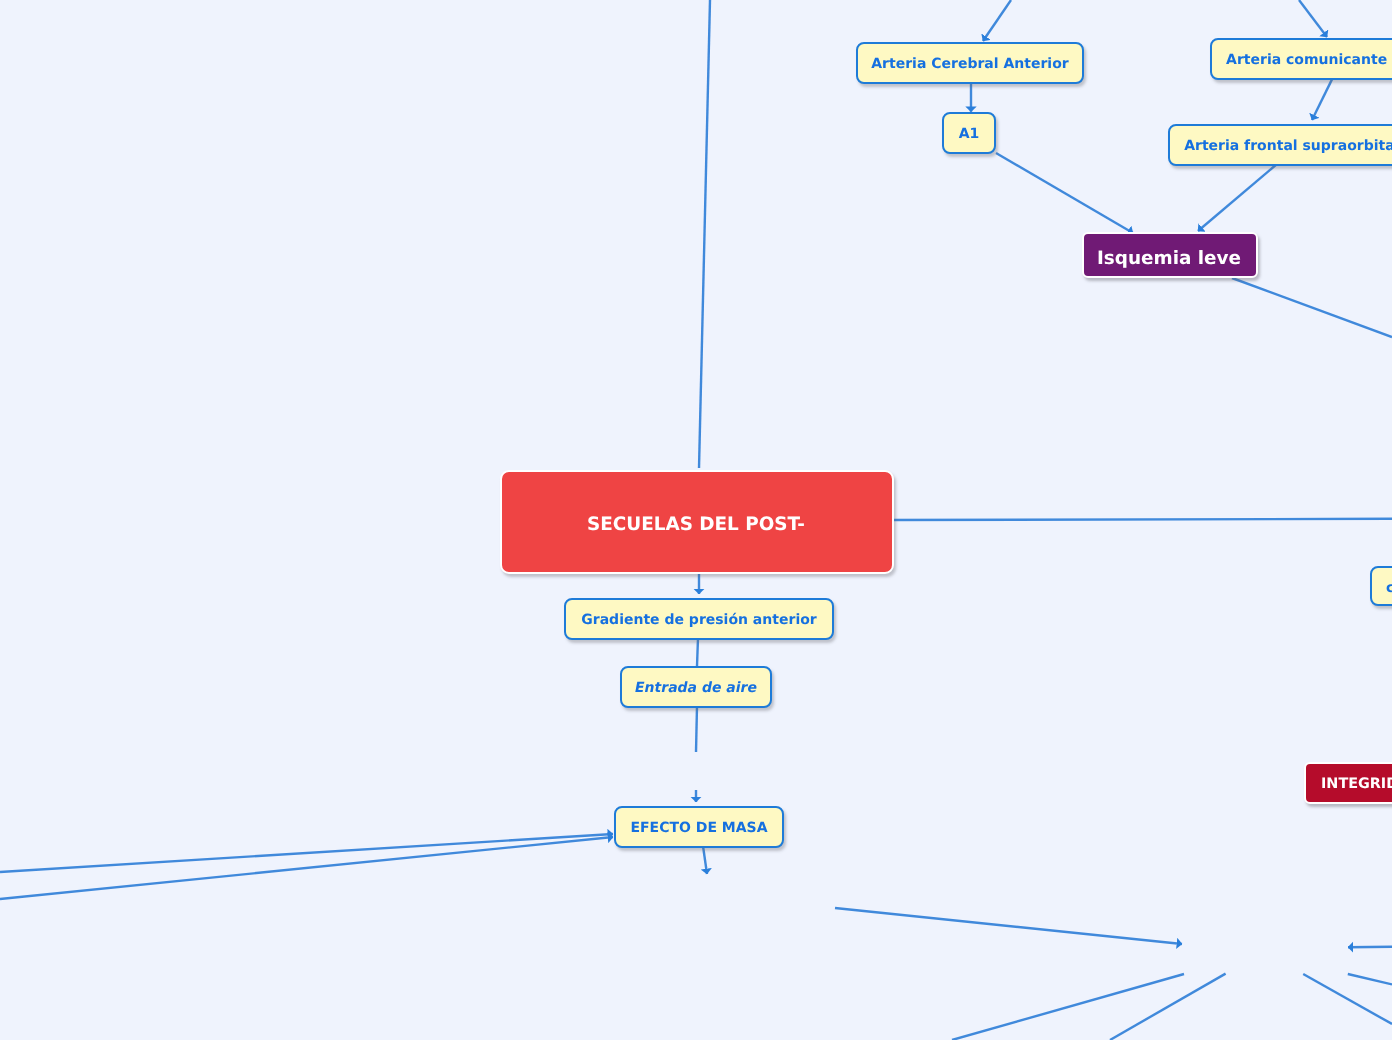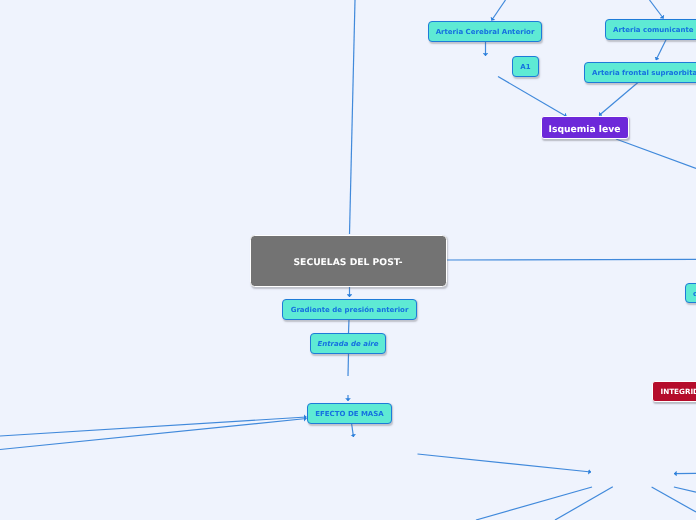--- a/index.html
+++ b/index.html
@@ -4,27 +4,27 @@
 <title>Mapa mental</title>
 <style>
   html,body{margin:0;padding:0;}
   body{width:696px;height:520px;overflow:hidden;background:#eff3fd;
        font-family:"DejaVu Sans",sans-serif;-webkit-font-smoothing:antialiased;text-rendering:geometricPrecision;}
   #canvas{position:relative;width:696px;height:520px;overflow:hidden;}
   svg#edges{position:absolute;left:0;top:0;width:696px;height:520px;}
   .node>*{position:relative;top:1px;}
   .node{position:absolute;box-sizing:border-box;display:flex;align-items:center;
         justify-content:center;text-align:center;white-space:nowrap;line-height:1.15;}
-  .n-white{background:#5eead4;border:1.5px solid #1e7bd8;border-radius:4px;color:#1570e0;
+  .n-white{background:#fef9c3;border:1.5px solid #1e7bd8;border-radius:4px;color:#1570e0;
            font-weight:bold;box-shadow:1px 1.5px 1.5px rgba(100,100,110,.35);}
-  .n-blue{background:#737373;border:1.5px solid #ffffff;border-radius:4.5px;color:#ffffff;font-weight:bold;
+  .n-blue{background:#ef4444;border:1.5px solid #ffffff;border-radius:4.5px;color:#ffffff;font-weight:bold;
           box-shadow:1px 1.5px 1.5px rgba(100,100,110,.35);}
   .n-red{background:#b50c2b;border:1.5px solid #ffffff;border-radius:3px;color:#ffffff;font-weight:bold;
          box-shadow:1px 1.5px 1.5px rgba(100,100,110,.4);}
-  .n-green{background:#6d28d9;border:1.5px solid #ffffff;border-radius:3px;color:#ffffff;font-weight:bold;
+  .n-green{background:#701a75;border:1.5px solid #ffffff;border-radius:3px;color:#ffffff;font-weight:bold;
            box-shadow:1px 1.5px 1.5px rgba(100,100,110,.4);}
 </style>
 </head>
 <body>
 
 <div id="canvas">
 
 <svg id="edges" viewBox="0 0 696 520">
   <defs>
     <marker id="ah" viewBox="0 0 10 12" refX="9.5" refY="6" markerWidth="2.8" markerHeight="5.7" markerUnits="userSpaceOnUse" preserveAspectRatio="none" orient="auto-start-reverse">
@@ -72,21 +72,21 @@
     <path d="M612.8,486.8 L555,520"></path>
     <path d="M673.9,487 L696,492.2"></path>
     <path d="M651.6,487 L696,512"></path>
   </g>
 </svg>
 
 <div class="node n-white" style="left:428px;top:21px;width:114px;height:21px;font-size:7px;">
   <span>Arteria Cerebral Anterior</span>
 </div>
 
-<div class="node n-white" style="left:471px;top:56px;width:27px;height:21px;font-size:7px;margin-left:41px;">
+<div class="node n-white" style="left:471px;top:56px;width:27px;height:21px;font-size:7px;">
   <span>A1</span>
 </div>
 
 <div class="node n-white" style="left:605px;top:19px;width:131px;height:21px;font-size:7px;">
   <span>Arteria comunicante anterior</span>
 </div>
 
 <div class="node n-white" style="left:584px;top:62px;width:132px;height:21px;font-size:7px;">
   <span>Arteria frontal supraorbitaria</span>
 </div>

